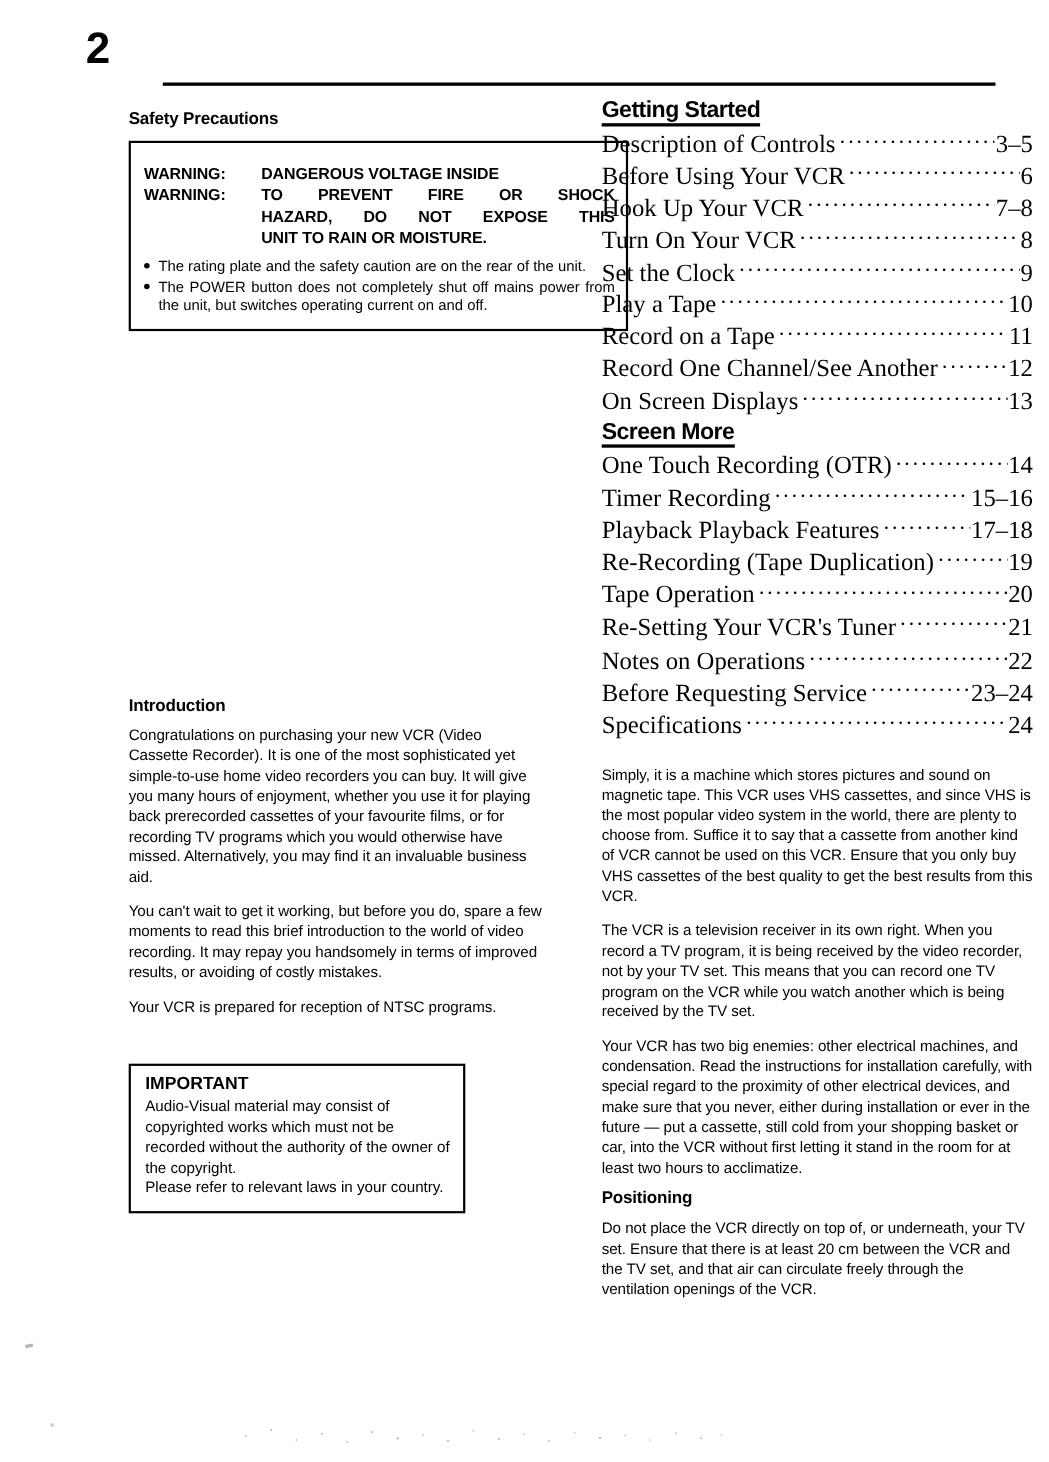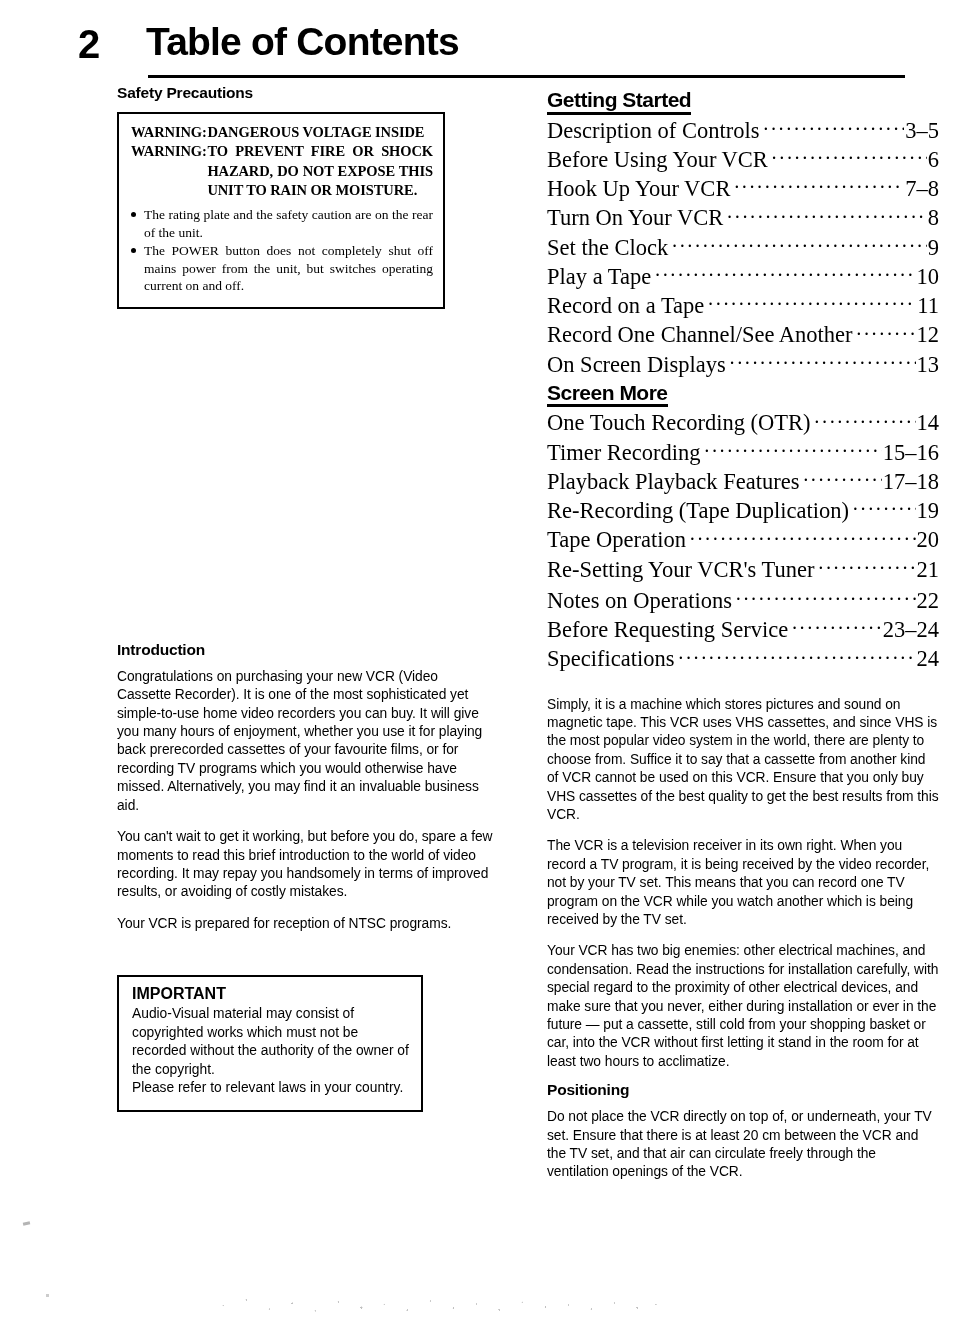--- a/index.html
+++ b/index.html
@@ -50,21 +50,21 @@
     top: 53px;
     width: 757px;
     height: 3px;
     background: #000;
   }
 
   
   .col-left {
     position: absolute;
     left: 117px;
-    top: 84px;
+    top: 100px;
     width: 378px;
   }
   .col-right {
     position: absolute;
     left: 547px;
     top: 88px;
     width: 392px;
   }
 
   .sans-head {
@@ -73,23 +73,22 @@
     letter-spacing: -0.2px;
     margin: 0 0 10px 0;
   }
 
   
   .box {
     border: 2px solid #000;
     box-sizing: border-box;
   }
   .warning-box {
-    width: 328px;
-    padding: 9px 10px 11px 12px;
-    font-family: Liberation Serif, serif;
+    width: 454px;
+    padding: 20px 10px 11px 12px;
   }
   .warn-table {
     border-collapse: collapse;
     width: 100%;
   }
   .warn-table td {
     vertical-align: top;
     font-size: 14.5px;
     font-weight: bold;
     line-height: 1.33;
@@ -241,21 +240,20 @@
     height: 3px;
     background: #999;
     opacity: 0.5;
   }
 </style>
 </head>
 <body>
 
 <div class="page-header">
   <div class="page-number">2</div>
-  <div class="page-title">Table of Contents</div>
   <div class="header-rule"></div>
 </div>
 
 <div class="col-left">
 
   <div class="sans-head">Safety Precautions</div>
 
   <div class="box warning-box">
     <table class="warn-table">
       <tbody>

